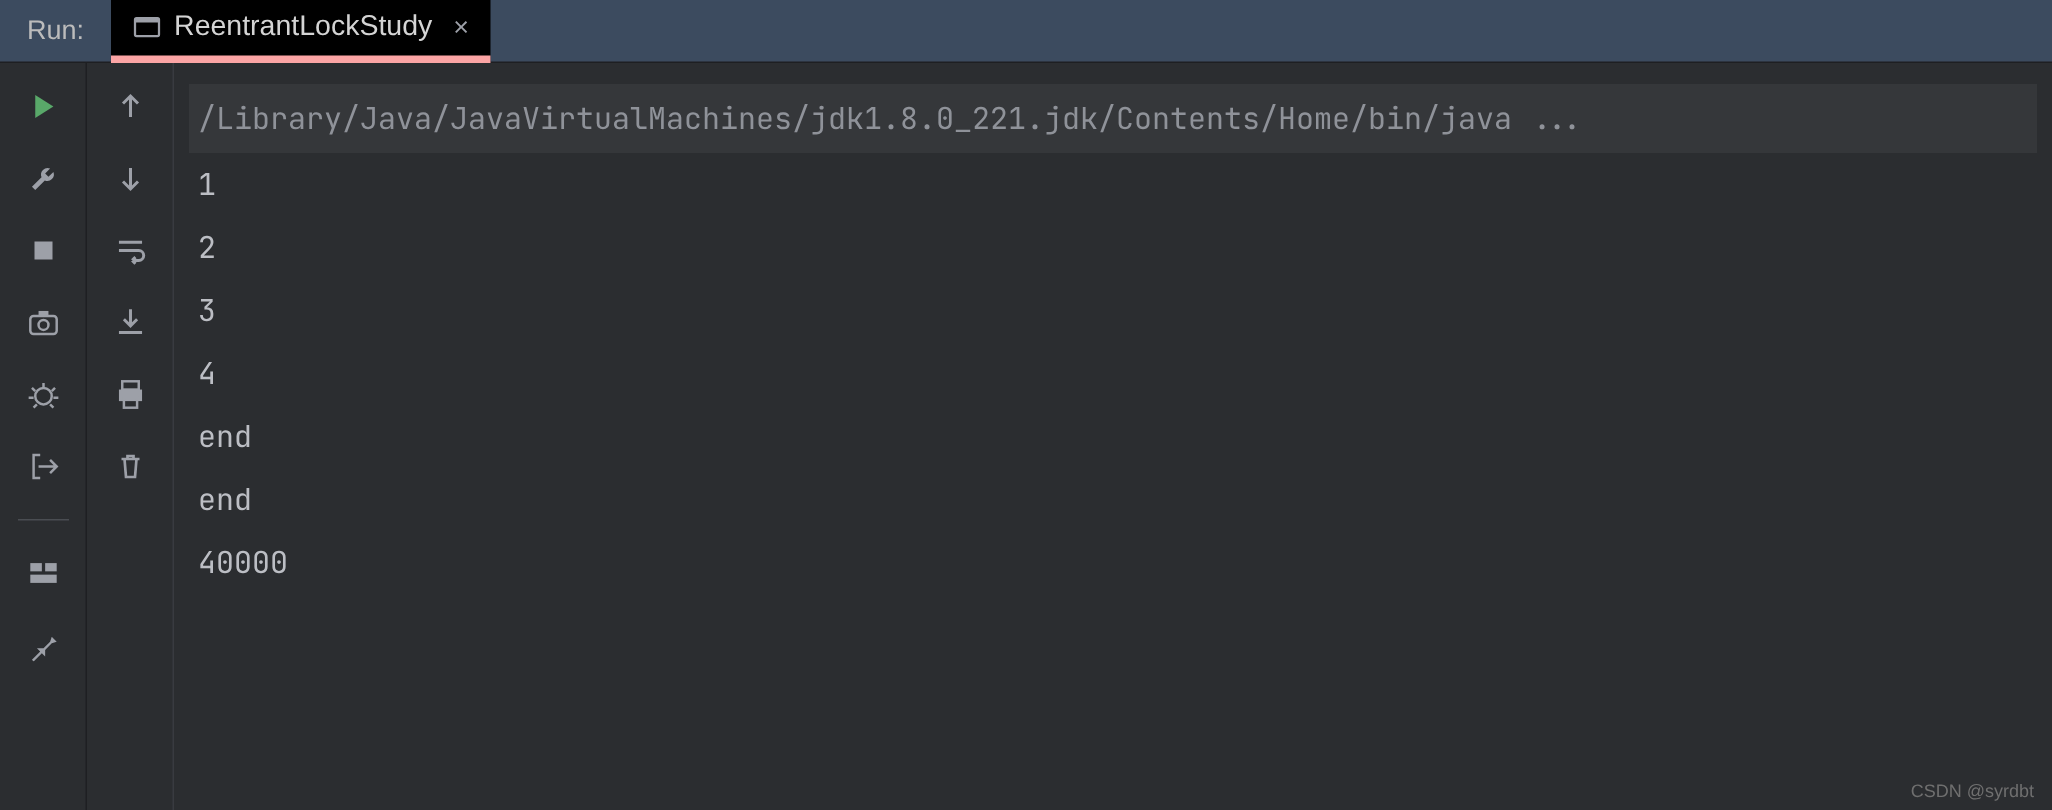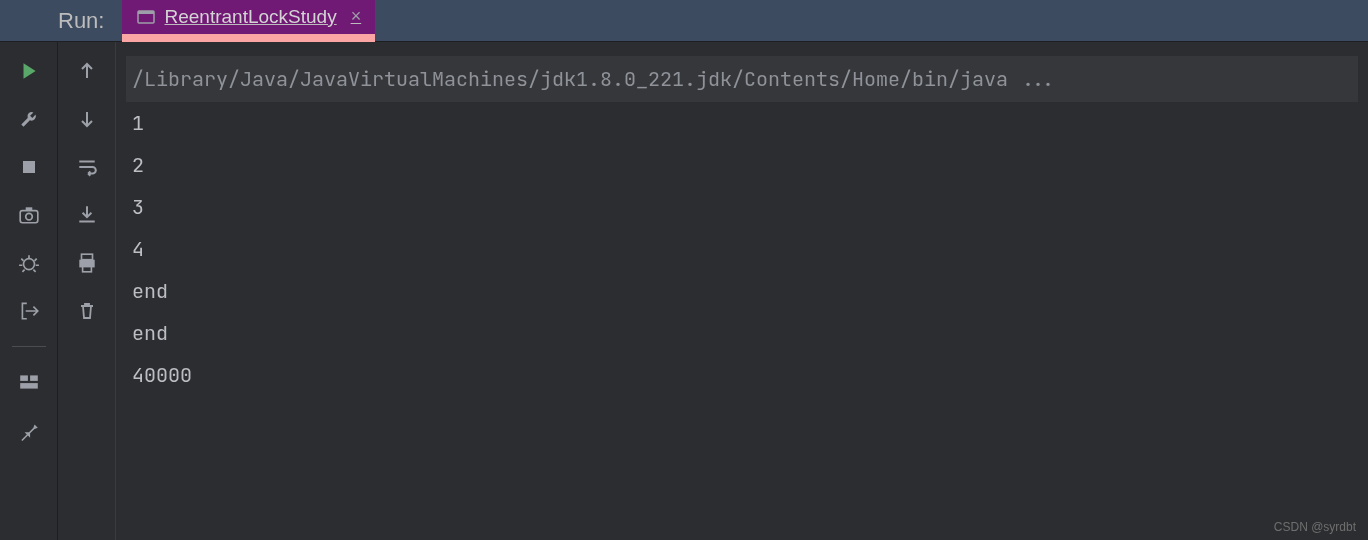--- a/index.html
+++ b/index.html
@@ -13,33 +13,31 @@
     }
     .header {
       height: 42px;
       background: #3c4b5f;
       display: flex;
       align-items: center;
       border-bottom: 1px solid #1e1f22;
     }
     .run-label {
       color: #bcbcbc;
-      font-size: 22px;
+      font-size: 18px;
       padding: 0 18px;
-      margin-left: 40px;
     }
     .tab {
       display: flex;
       align-items: center;
       height: 42px;
       padding: 0 14px;
-      background: #701a75;
-      border-bottom: 8px solid #fca5a5;
+      background: #000000;
+      border-bottom: 5px solid #fca5a5;
       gap: 8px;
-      text-decoration: underline;
     }
     .tab-icon svg { display: block; }
     .tab-title {
       color: #d4d4d4;
       font-size: 19px;
     }
     .tab-close {
       color: #9da0a8;
       font-size: 18px;
       cursor: pointer;

